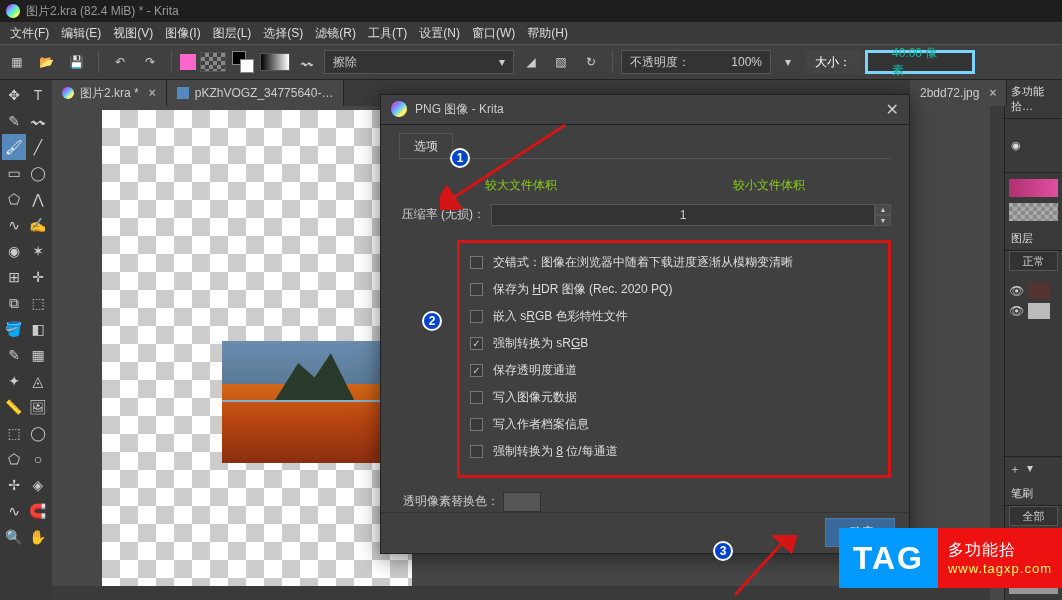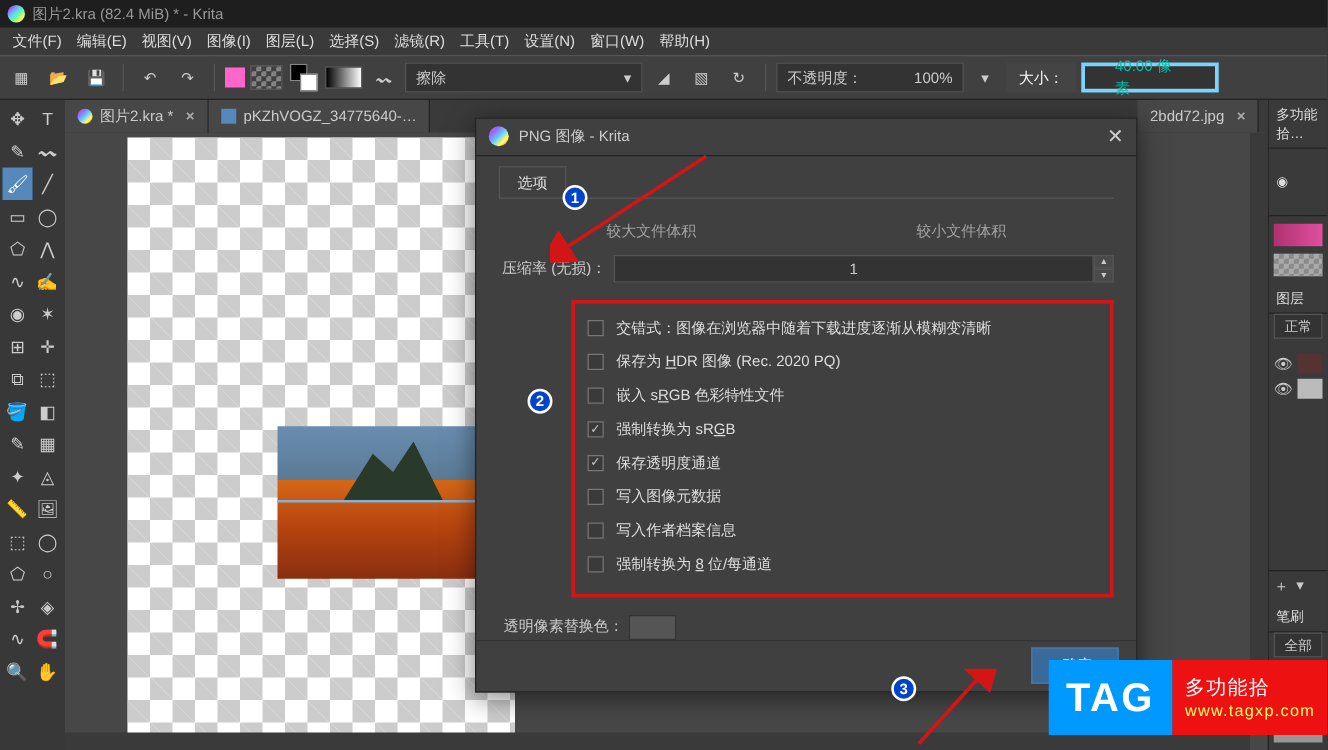--- a/index.html
+++ b/index.html
@@ -31,21 +31,21 @@
     .doc-tab .tab-icon { width: 12px; height: 12px; border-radius: 50%; background: linear-gradient(135deg,#ff4da6,#9966ff,#66ccff,#ffff66,#ff6600); }
     .doc-tab.bg2 .tab-icon { background: #5588bb; border-radius: 0; }
     .doc-tab .close { color: #aaa; font-weight: bold; margin-left: 4px; }
     .canvas-inner { flex: 1; position: relative; overflow: hidden; }
     .checker { position: absolute; left: 50px; top: 4px; width: 310px; height: 490px; background-image: linear-gradient(45deg,#ccc 25%,transparent 25%,transparent 75%,#ccc 75%),linear-gradient(45deg,#ccc 25%,transparent 25%,transparent 75%,#ccc 75%); background-size: 36px 36px; background-position: 0 0,18px 18px; background-color: #fff; }
     .photo { position: absolute; left: 170px; top: 235px; width: 185px; height: 122px; background: linear-gradient(to bottom, #6a8db0 0%, #5a7a95 35%, #d46818 35%, #b84510 65%, #8a2e10 100%); }
     .photo::before { content: ""; position: absolute; left: 28%; top: 10%; width: 44%; height: 40%; background: #2a3a2a; clip-path: polygon(0 100%, 30% 20%, 50% 50%, 70% 0, 100% 100%); }
     .photo::after { content: ""; position: absolute; left: 0; top: 48%; width: 100%; height: 2px; background: #88b0d0; }
     .scroll-v { position: absolute; right: 0; top: 0; width: 14px; height: calc(100% - 14px); background: #3a3a3a; }
     .scroll-h { position: absolute; left: 0; bottom: 0; height: 14px; width: calc(100% - 14px); background: #3a3a3a; }
-    .right-panels { width: 48px; background: #3a3a3a; border-left: 1px solid #222; display: flex; flex-direction: column; }
+    .right-panels { width: 58px; background: #3a3a3a; border-left: 1px solid #222; display: flex; flex-direction: column; }
     .rp-tab { font-size: 11px; color: #ddd; padding: 4px 6px; border-bottom: 1px solid #222; display: flex; align-items: center; gap: 4px; }
     .rp-gradbar { height: 18px; margin: 6px 4px; background: linear-gradient(to right,#b03070,#e050a0); }
     .rp-checker { height: 18px; margin: 0 4px 6px; background-image: linear-gradient(45deg,#888 25%,transparent 25%,transparent 75%,#888 75%),linear-gradient(45deg,#888 25%,transparent 25%,transparent 75%,#888 75%); background-size: 8px 8px; background-position: 0 0,4px 4px; background-color:#aaa; }
     .rp-combo { margin: 0 4px 6px; height: 20px; background: #333; border: 1px solid #555; display:flex;align-items:center;justify-content:center;color:#ccc;font-size:11px; }
     .rp-layers { flex: 1; padding: 4px; }
     .rp-layer { display: flex; align-items: center; gap: 4px; padding: 2px 0; }
     .rp-layer .eye { font-size: 12px; }
     .rp-thumb { width: 22px; height: 16px; background:#533; }
     .rp-thumb.thumb2 { background:#bbb; }
     .rp-foot { display:flex; gap:6px; padding:4px; border-top:1px solid #222; }
@@ -53,21 +53,21 @@
     .rp-brush-inner { width: 34px; height: 34px; background:#000; transform: rotate(20deg); }
 
     
     .dialog { position: absolute; left: 380px; top: 94px; width: 530px; height: 460px; background: #404040; border: 1px solid #222; box-shadow: 0 4px 20px rgba(0,0,0,.5); display:flex; flex-direction:column; }
     .dlg-title { height: 30px; display:flex; align-items:center; padding: 0 10px; border-bottom: 1px solid #222; }
     .dlg-title .ico { width: 16px; height: 16px; border-radius:50%; background: linear-gradient(135deg,#ff4da6,#9966ff,#66ccff,#ffff66,#ff6600); margin-right:8px; }
     .dlg-title .x { margin-left:auto; color:#ccc; font-size:16px; }
     .dlg-body { flex:1; padding: 8px 18px 0; display:flex; flex-direction:column; }
     .dlg-tab { display:inline-block; border:1px solid #555; border-bottom:none; padding: 4px 14px; background:#404040; color:#ddd; }
     .dlg-tabline { border-bottom:1px solid #555; margin-top:-1px; }
-    .dlg-row-size { display:flex; justify-content:space-between; margin: 18px 86px 6px; color:#a3a3a3; }
+    .dlg-row-size { display:flex; justify-content:space-between; margin: 18px 86px 6px; color:#84cc16; }
     .dlg-compress { display:flex; align-items:center; margin: 4px 0 14px; }
     .dlg-compress-lab { width: 92px; color:#ccc; text-align:right; padding-right:6px; }
     .dlg-compress-val { flex:1; height:22px; background:#333; border:1px solid #555; display:flex; align-items:center; justify-content:center; color:#ccc; position:relative; }
     .spin-btns { width: 16px; display:flex; flex-direction:column; }
     .spin-btn { height: 11px; background:#4a4a4a; border:1px solid #555; font-size:7px; display:flex;align-items:center;justify-content:center; }
     .opts-box { border: 3px solid #d41515; padding: 6px 10px 10px; margin: 0 0 10px 58px; }
     .opt-row { display:flex; align-items:center; gap: 10px; padding: 5px 0; color:#ddd; }
     .chk { width: 13px; height: 13px; border: 1px solid #777; background:#3a3a3a; display:flex; align-items:center; justify-content:center; font-size:10px; color:#ccc; }
     .chk.on::after { content: "✓"; }
     .alpha-row { display:flex; align-items:center; gap: 4px; margin: 4px 0 0 4px; }

